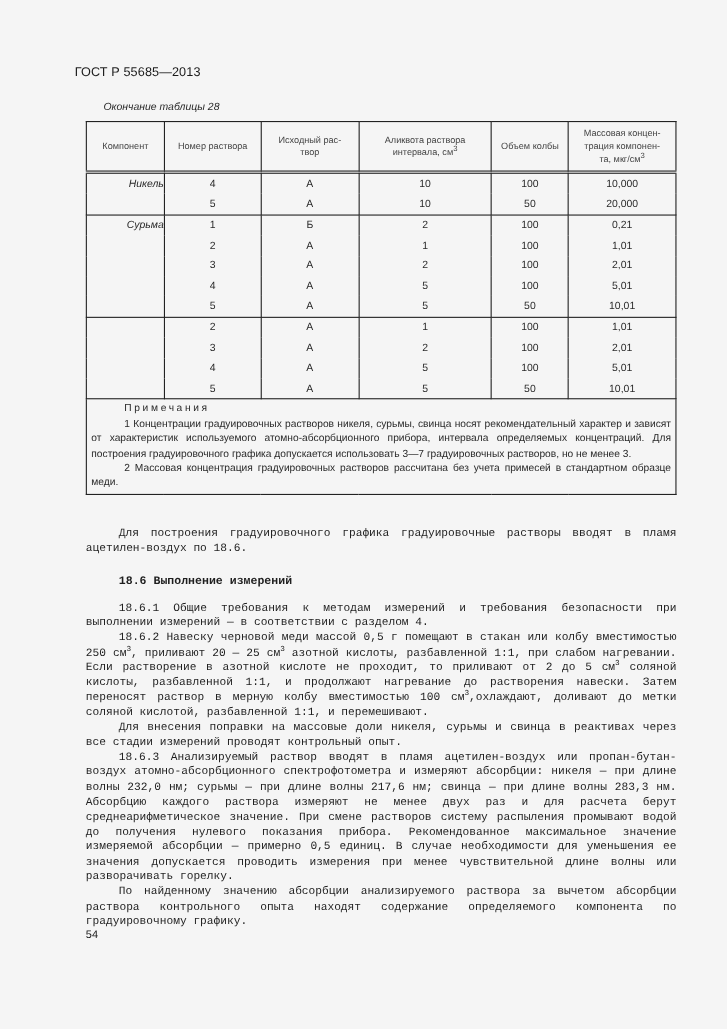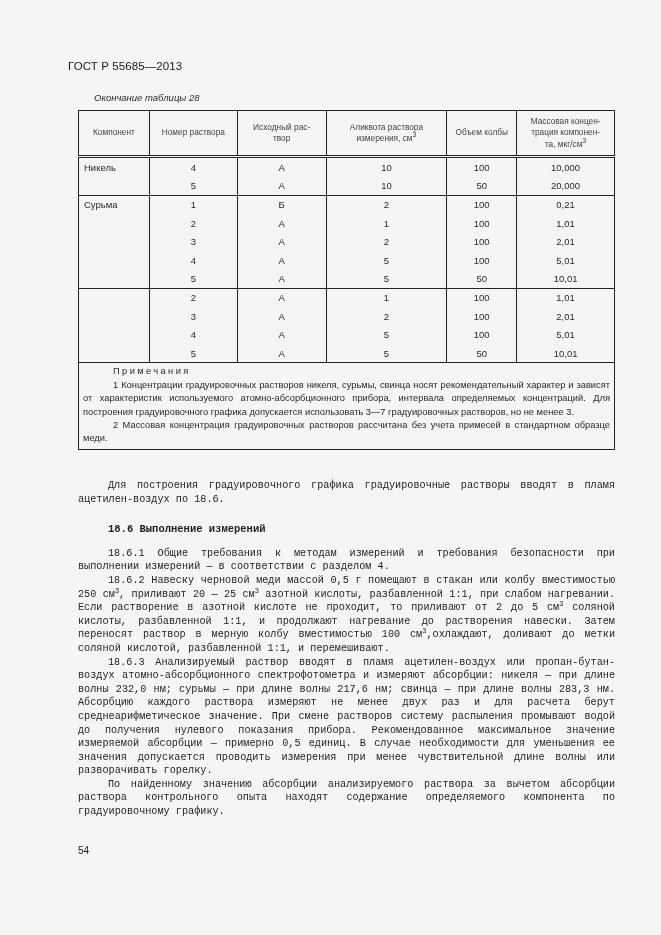--- a/index.html
+++ b/index.html
@@ -38,21 +38,21 @@
     text-align: center;
   }
   table.data thead tr { border-bottom: 3px double #222; }
   table.data td {
     height: 18.4px;
     padding: 0;
     text-align: center;
     border-left: 1px solid #222;
     border-right: 1px solid #222;
   }
-  table.data td.comp { text-align: left; padding-left: 5px; }
+  table.data td.comp { text-align: right; padding-left: 5px; font-style: italic; }
   tr.group-start td { border-top: 1px solid #222; }
   tr.group-end td { border-bottom: 1px solid #222; }
   td.notes {
     text-align: left !important;
     border: 1px solid #222;
     padding: 2px 4px 3px 4px !important;
     font-size: 9.3px;
     line-height: 13.4px;
     text-align: justify !important;
     height: auto !important;
@@ -89,21 +89,21 @@
     <col style="width:121px">
       <col style="width:70px">
       <col style="width:98px">
   </colgroup>
   <thead>
     <tr>
       <th><span>Компонент</span></th>
       <th><span>Номер раствора</span></th>
       <th style="white-space:pre-line"><span>Исходный рас-
 твор</span></th>
-      <th><span>Аликвота раствора измерения, см</span><sup>3</sup></th>
+      <th><span>Аликвота раствора интервала, см</span><sup>3</sup></th>
       <th><span>Объем колбы</span></th>
       <th style="white-space:pre-line"><span>Массовая концен-
 трация компонен-
 та, мкг/см</span><sup>3</sup></th>
     </tr>
   </thead>
   <tbody id="tbody">
       <tr class="group-start">
         <td class="comp">Никель</td>
         <td>4</td>
@@ -202,17 +202,18 @@
       </td>
     </tr>
   </tbody>
 </table>
 
 <div class="body-text">
   <p>Для построения градуировочного графика градуировочные растворы вводят в пламя ацетилен-воздух по 18.6.</p>
   <h3>18.6 Выполнение измерений</h3>
   <p>18.6.1 Общие требования к методам измерений и требования безопасности при выполнении измерений — в соответствии с разделом 4.</p>
   <p><span>18.6.2 Навеску черновой меди массой 0,5 г помещают в стакан или колбу вместимостью 250 см</span><sup>3</sup><span>, приливают 20 — 25  см</span><sup>3</sup><span> азотной кислоты, разбавленной 1:1, при слабом нагревании. Если растворение в азотной кислоте не проходит, то приливают от 2 до 5 см</span><sup>3</sup><span> соляной кислоты, разбавленной 1:1, и продолжают нагревание до растворения навески. Затем переносят раствор в мерную колбу вместимостью 100 см</span><sup>3</sup><span>,охлаждают, доливают до метки соляной кислотой, разбавленной 1:1, и перемешивают.</span></p>
+  <p>Для внесения поправки на массовые доли никеля, сурьмы и свинца в реактивах через все стадии измерений проводят контрольный опыт.</p>
   <p>18.6.3 Анализируемый раствор вводят в пламя ацетилен-воздух или пропан-бутан-воздух атомно-абсорбционного спектрофотометра и измеряют абсорбции: никеля — при длине волны 232,0 нм; сурьмы — при длине волны 217,6 нм; свинца — при длине волны 283,3 нм. Абсорбцию каждого раствора измеряют не менее двух раз и для расчета берут среднеарифметическое значение. При смене растворов систему распыления промывают водой до получения нулевого показания прибора. Рекомендованное максимальное значение измеряемой абсорбции — примерно 0,5 единиц. В случае необходимости для уменьшения ее значения допускается проводить измерения при менее чувствительной длине волны или разворачивать горелку.</p>
   <p>По найденному значению абсорбции анализируемого раствора за вычетом абсорбции раствора контрольного опыта находят содержание определяемого компонента по градуировочному графику.</p>
 </div>
 
 <div class="page-num">54</div>
 
 </body></html>

